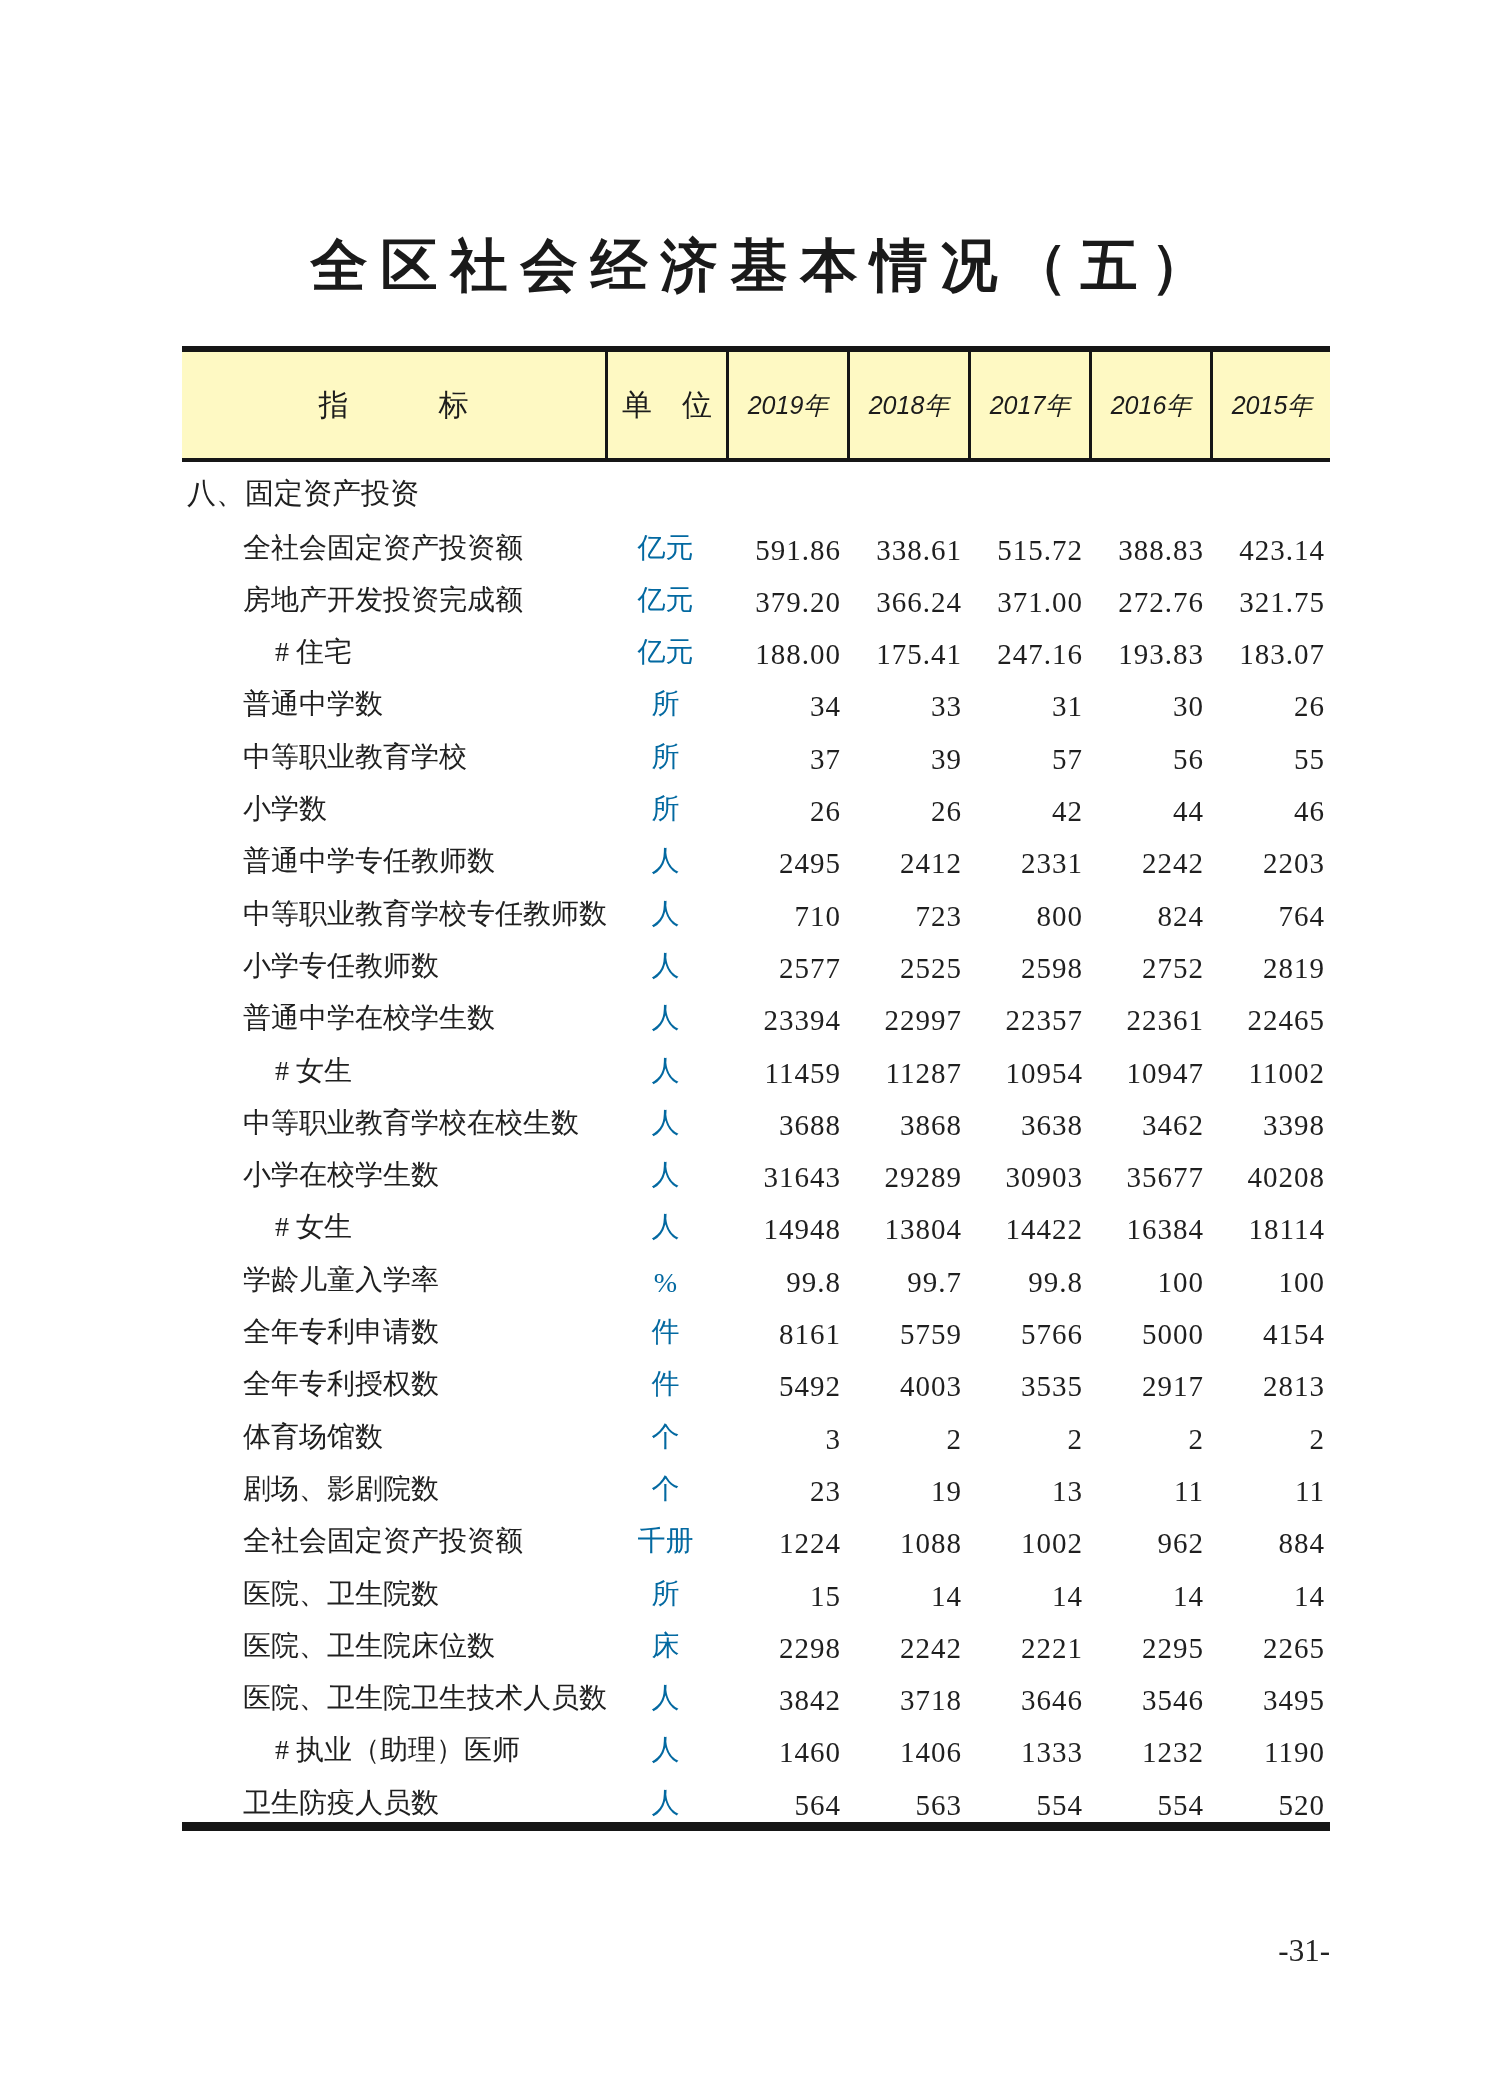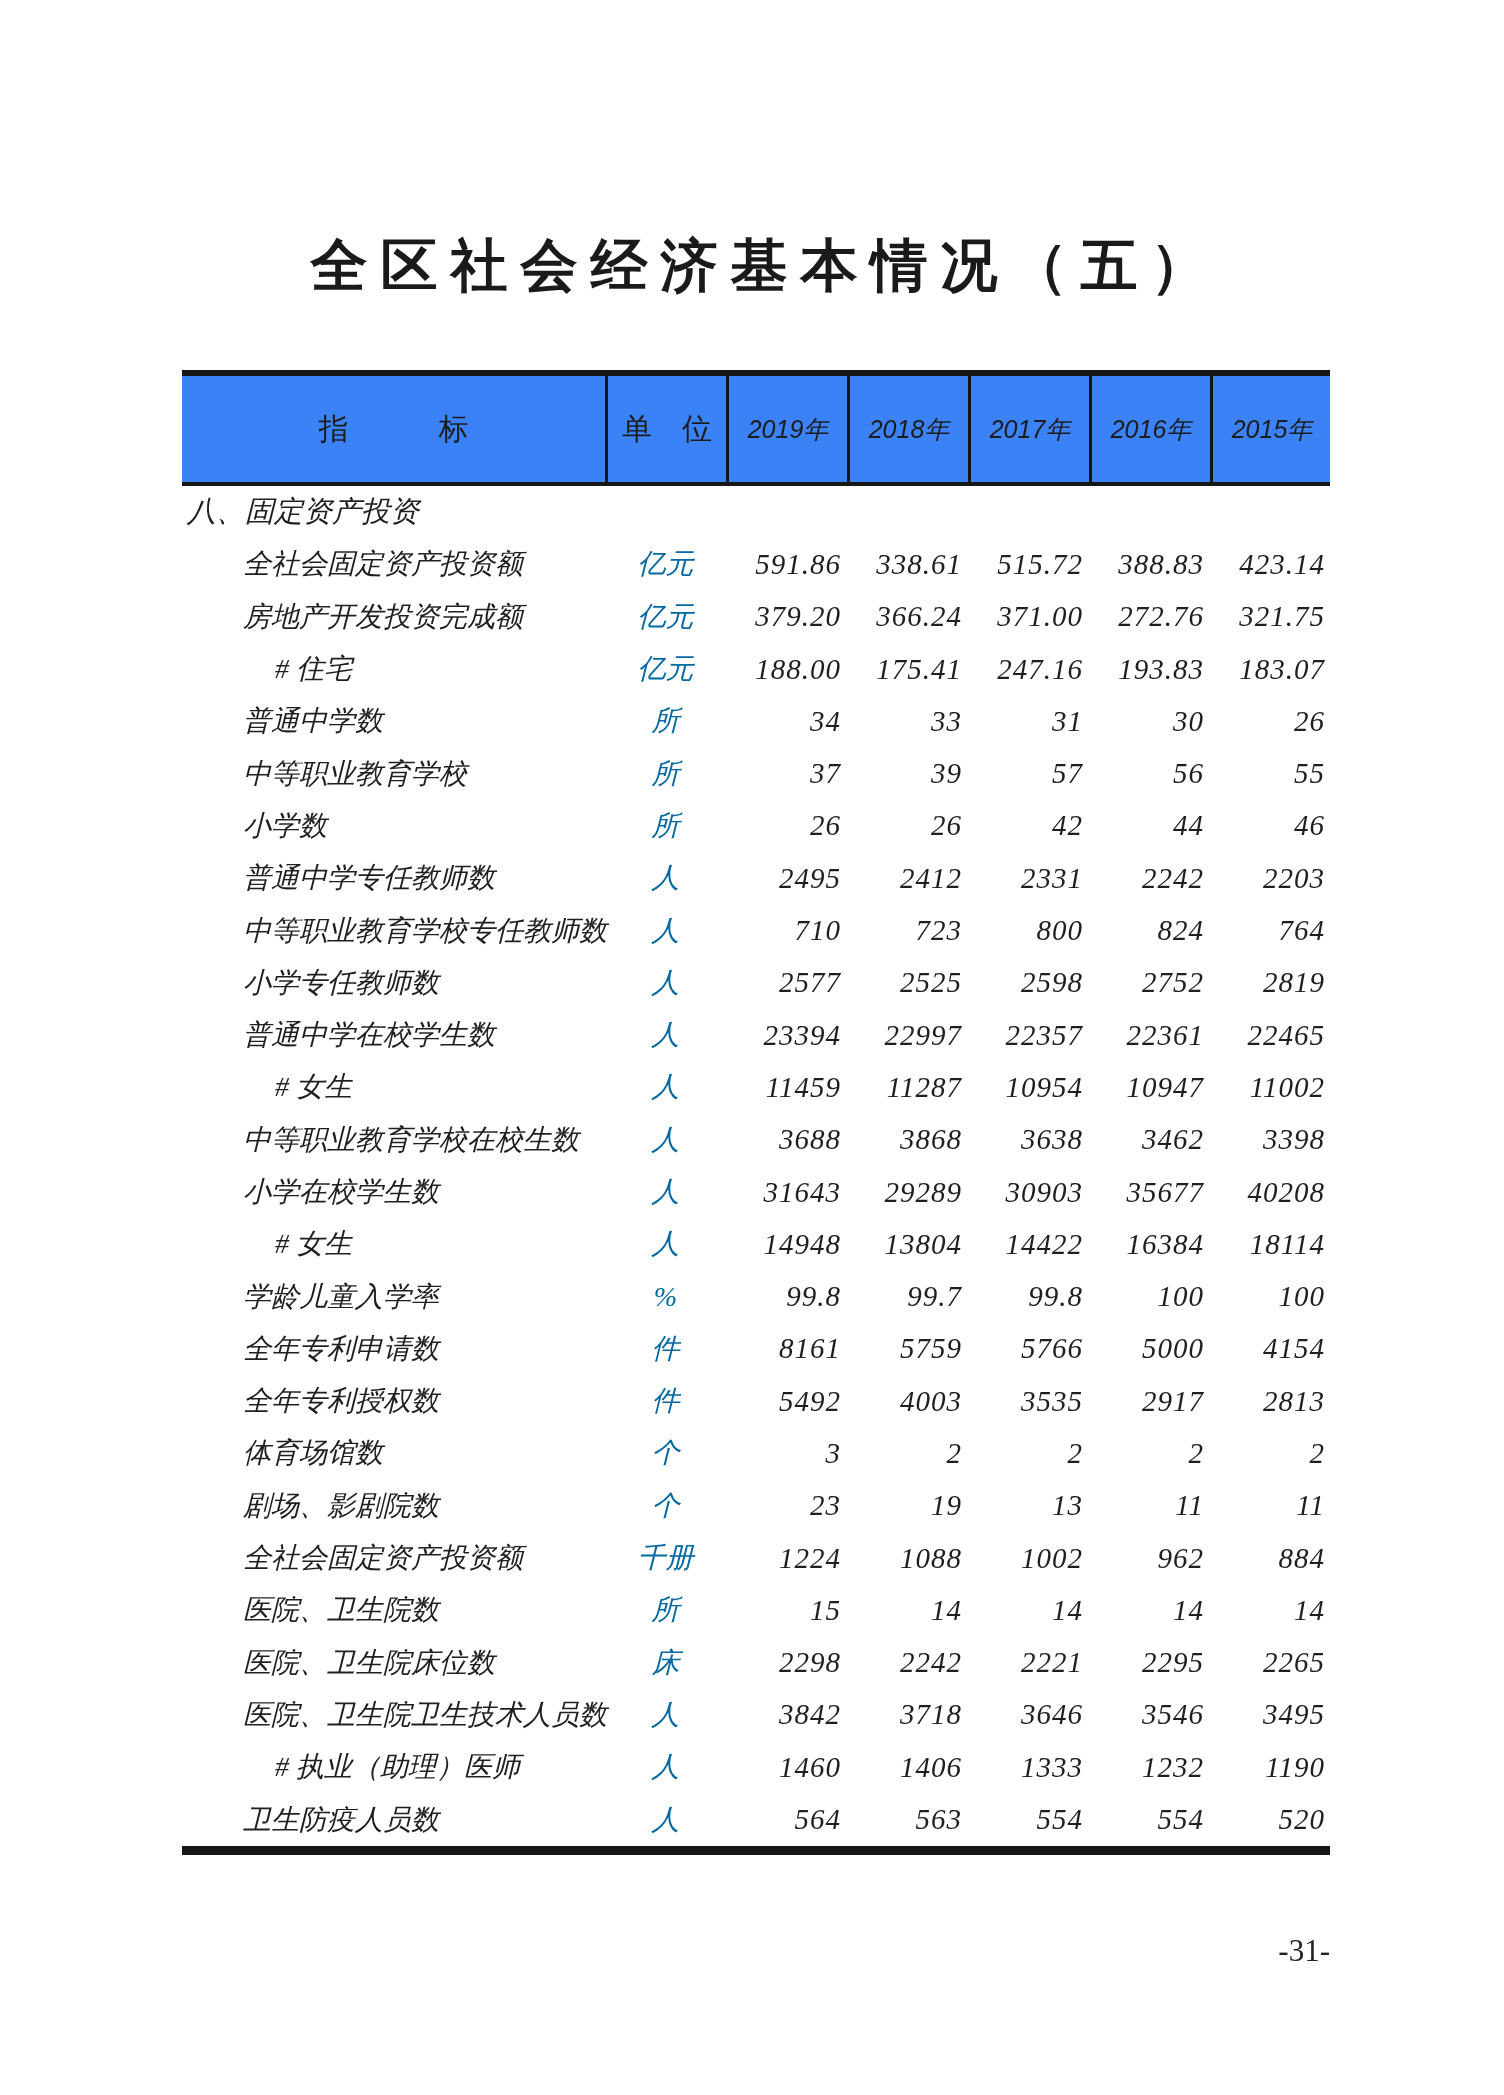--- a/index.html
+++ b/index.html
@@ -35,26 +35,25 @@
     color: #1a1a1a;
   }
   .stat-table {
     position: absolute;
     left: 182px;
     top: 346px;
     width: 1148px;
   }
   .thead {
     display: flex;
-    background: #3b82f6;
+    background: #fef9c3;
     border-top: 6px solid #161616;
     border-bottom: 4px solid #161616;
     height: 106px;
     box-sizing: content-box;
-    margin-top: 24px;
   }
   .th {
     display: flex;
     align-items: center;
     justify-content: center;
     box-sizing: border-box;
     height: 100%;
     white-space: nowrap;
   }
   .th + .th { border-left: 3px solid #161616; }
@@ -69,23 +68,22 @@
     flex: 0 0 121px;
     font-style: italic;
   }
   .c-indicator { width: 423px; flex: 0 0 423px; }
   .c-unit      { width: 121px; flex: 0 0 121px; }
   .tbody {
     border-bottom: 9px solid #161616;
   }
   .row {
     display: flex;
-    align-items: center;
+    align-items: flex-end;
     height: 52.3px;
-    font-style: italic;
   }
   .cell-label {
     width: 423px;
     flex: 0 0 423px;
     box-sizing: border-box;
     font-size: 28px;
     white-space: nowrap;
     color: #1f1f1f;
   }
   .indent-0 { padding-left: 5px; }

